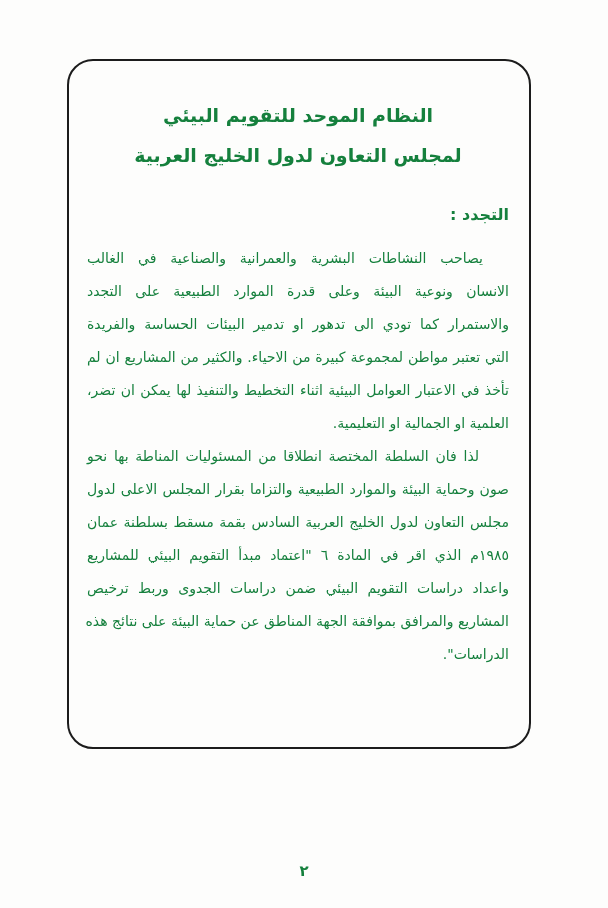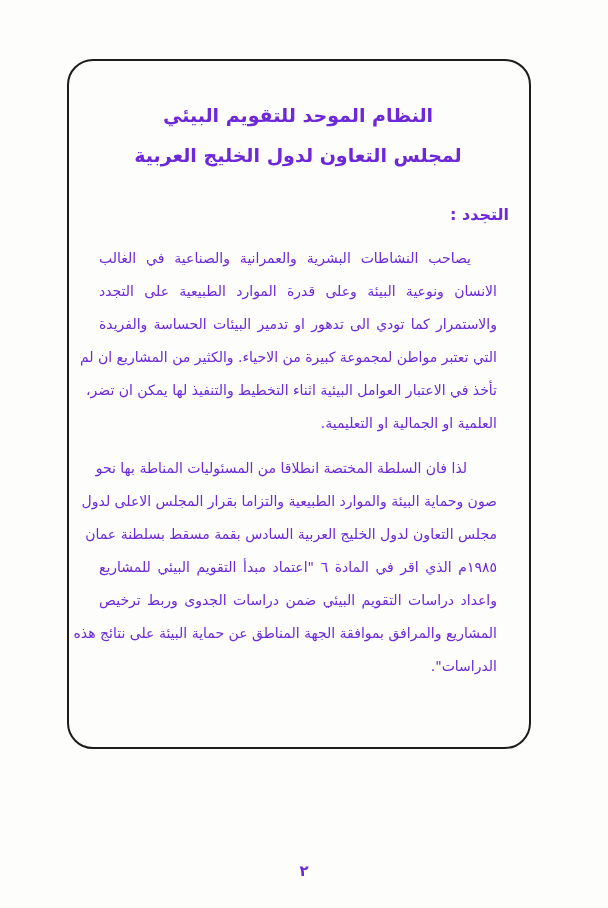--- a/index.html
+++ b/index.html
@@ -7,21 +7,21 @@
     padding: 0;
     background: #f2f2f2;
   }
   .page {
     position: relative;
     width: 608px;
     height: 908px;
     margin: 0 auto;
     background: #fdfdfc;
     font-family: "DejaVu Sans", sans-serif;
-    color: #6d28d9;
+    color: #15803d;
     overflow: hidden;
   }
   .frame {
     position: absolute;
     left: 67px;
     top: 59px;
     width: 460px;
     height: 686px;
     border: 2px solid #1c1c1c;
     border-radius: 26px;
@@ -46,21 +46,21 @@
     margin-top: 28px;
     text-align: right;
     font-size: 16px;
     font-weight: bold;
     line-height: 24px;
   }
   .doc-body {
     margin-top: 15px;
   }
   .paragraph {
-    margin: 12px;
+    margin: 0;
   }
   .line {
     font-size: 14px;
     line-height: 33px;
     height: 33px;
     text-align: justify;
     text-align-last: justify;
     white-space: nowrap;
     overflow: visible;
   }

